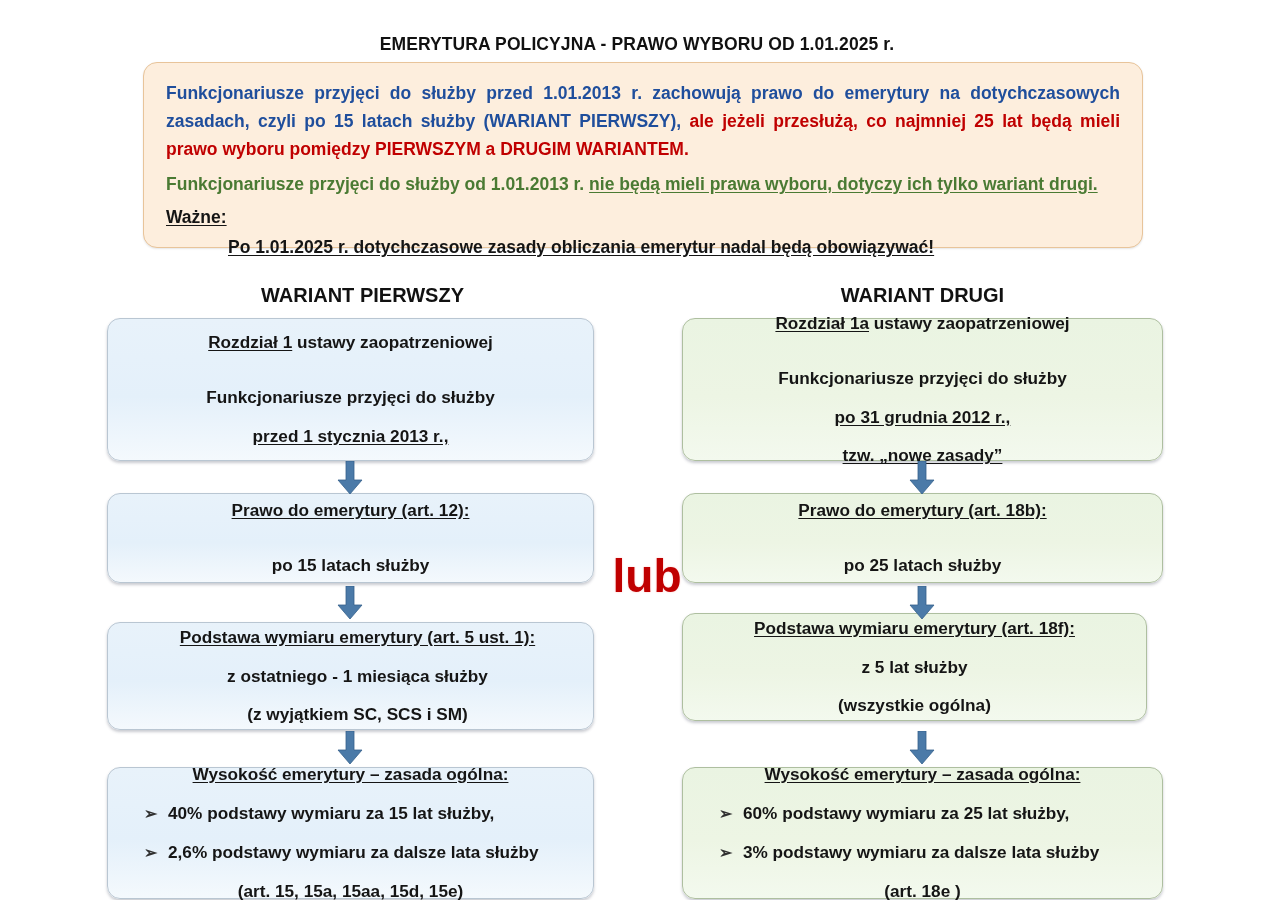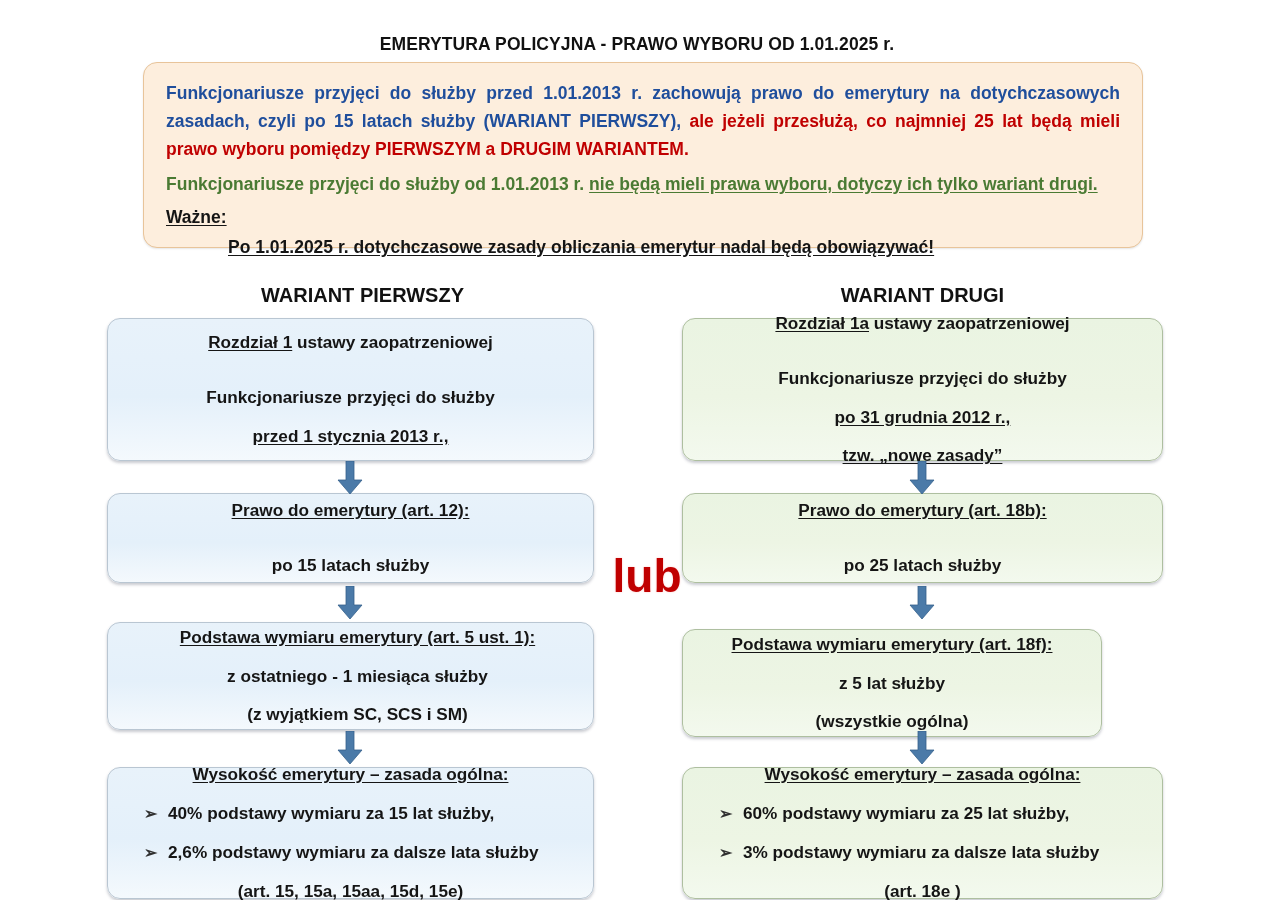--- a/index.html
+++ b/index.html
@@ -124,21 +124,21 @@
 
   
   #box-l1 { left: 107px; top: 318px; width: 487px; height: 143px; }
   #box-l2 { left: 107px; top: 493px; width: 487px; height:  90px; }
   #box-l3 { left: 107px; top: 622px; width: 487px; height: 108px; padding-left: 24px; }
   #box-l4 { left: 107px; top: 767px; width: 487px; height: 132px; }
 
   
   #box-r1 { left: 682px; top: 318px; width: 481px; height: 143px; }
   #box-r2 { left: 682px; top: 493px; width: 481px; height:  90px; }
-  #box-r3 { left: 682px; top: 629px; width: 420px; height: 108px; }
+  #box-r3 { left: 682px; top: 613px; width: 465px; height: 108px; }
   #box-r4 { left: 682px; top: 767px; width: 481px; height: 132px; }
 
   
   .flow-arrow {
     position: absolute;
     width: 28px;
     height: 34px;
   }
   .arrow-l1 { left: 336px; top: 461px; }
   .arrow-l2 { left: 336px; top: 586px; }

